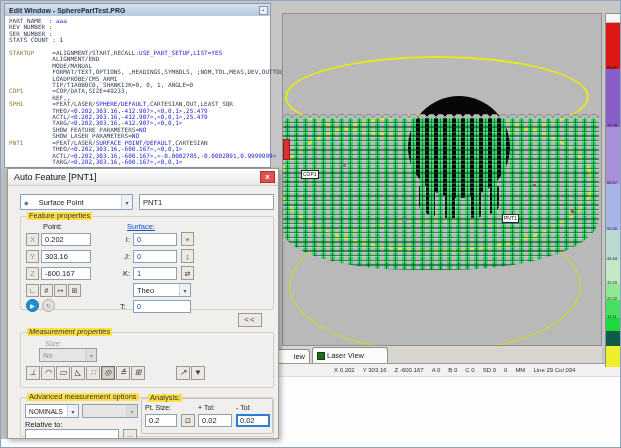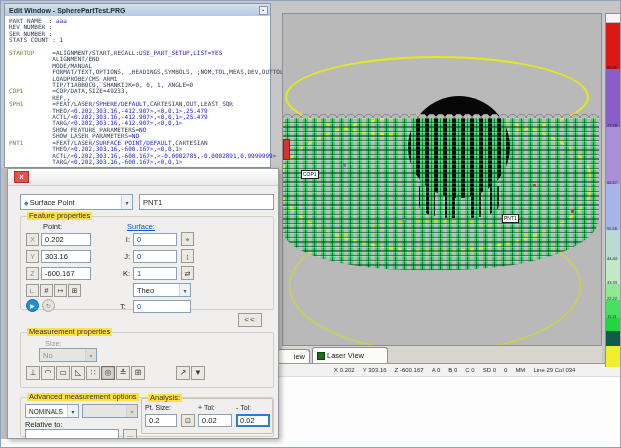--- a/index.html
+++ b/index.html
@@ -210,24 +210,25 @@
       <span>SD 0</span>
       <span>0</span>
       <span>MM</span>
       <span>Line 29 Col 034</span>
     </div>
   <div class="bottom-white"></div>
   <div class="left-strip"></div>
 
   <div class="dialog">
     <div class="dlg-title">
+      <span class="dlg-title-text">Auto Feature [PNT1]</span>
       <span class="dlg-close">x</span>
     </div>
 
-    <div class="select" style="left:12px;top:25px;width:113px;height:16px;gap:1px;">
+    <div class="select" style="left:12px;top:25px;width:113px;height:16px;gap:10px;">
       <span style="color:#4a7ac0;font-size:6px;">◆</span>
       <span>Surface Point</span>
       <span class="chev">▾</span>
     </div>
     <div class="field" style="left:131px;top:25px;width:135px;height:16px;">
       <span>PNT1</span>
     </div>
 
     <div class="group" style="left:12px;top:47px;width:254px;height:94px;">
       <span class="legend">Feature properties</span>
@@ -304,21 +305,21 @@
       <span class="lbl" style="left:99px;top:85px;">T:</span>
       <div class="field blue" style="left:112px;top:83px;width:58px;height:13px;">
           <span>0</span>
         </div>
     </div>
 
     <div class="mini-btn collapse-btn">
         <span>&lt;&lt;</span>
       </div>
 
-    <div class="group" style="left:12px;top:163px;width:254px;height:56px;">
+    <div class="group" style="left:12px;top:163px;width:254px;height:56px;font-style:italic;">
       <span class="legend">Measurement properties</span>
       <span class="lbl gray" style="left:24px;top:6px;">Size:</span>
       <div class="select disabled" style="left:18px;top:15px;width:58px;height:14px;">
         <span>No</span>
         <span class="chev">▾</span>
       </div>
       <div class="icon-row" style="left:5px;top:33px;" id="micons-host">
           <div class="mini-btn mrow">⊥</div>
           <div class="mini-btn mrow">◠</div>
           <div class="mini-btn mrow">▭</div>

